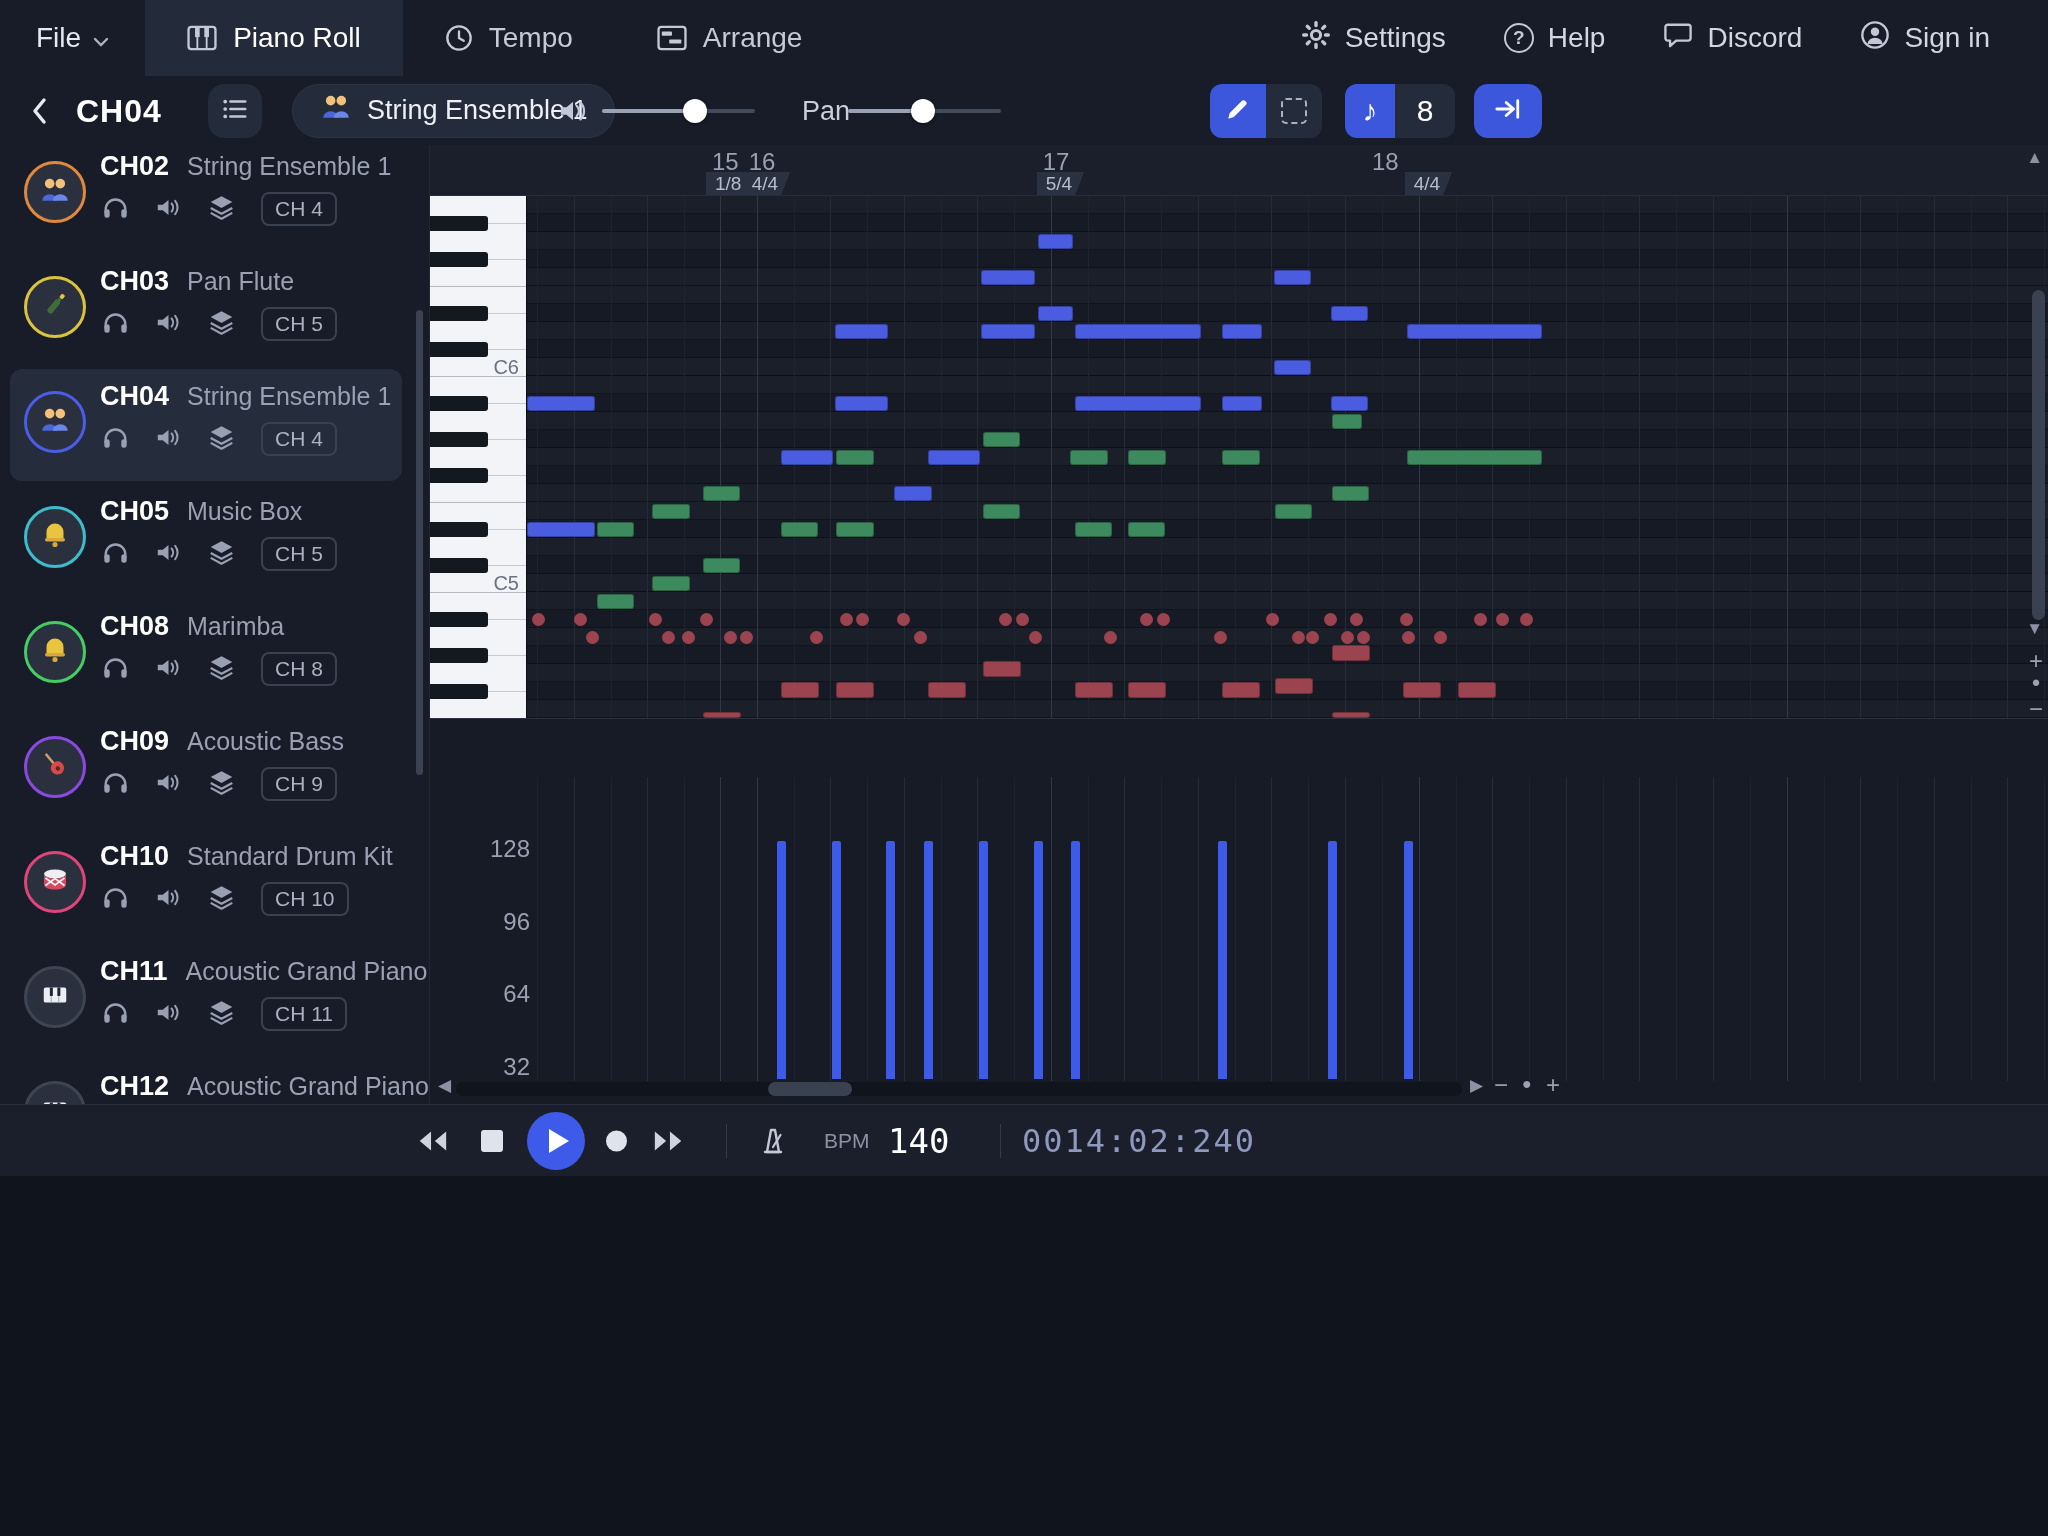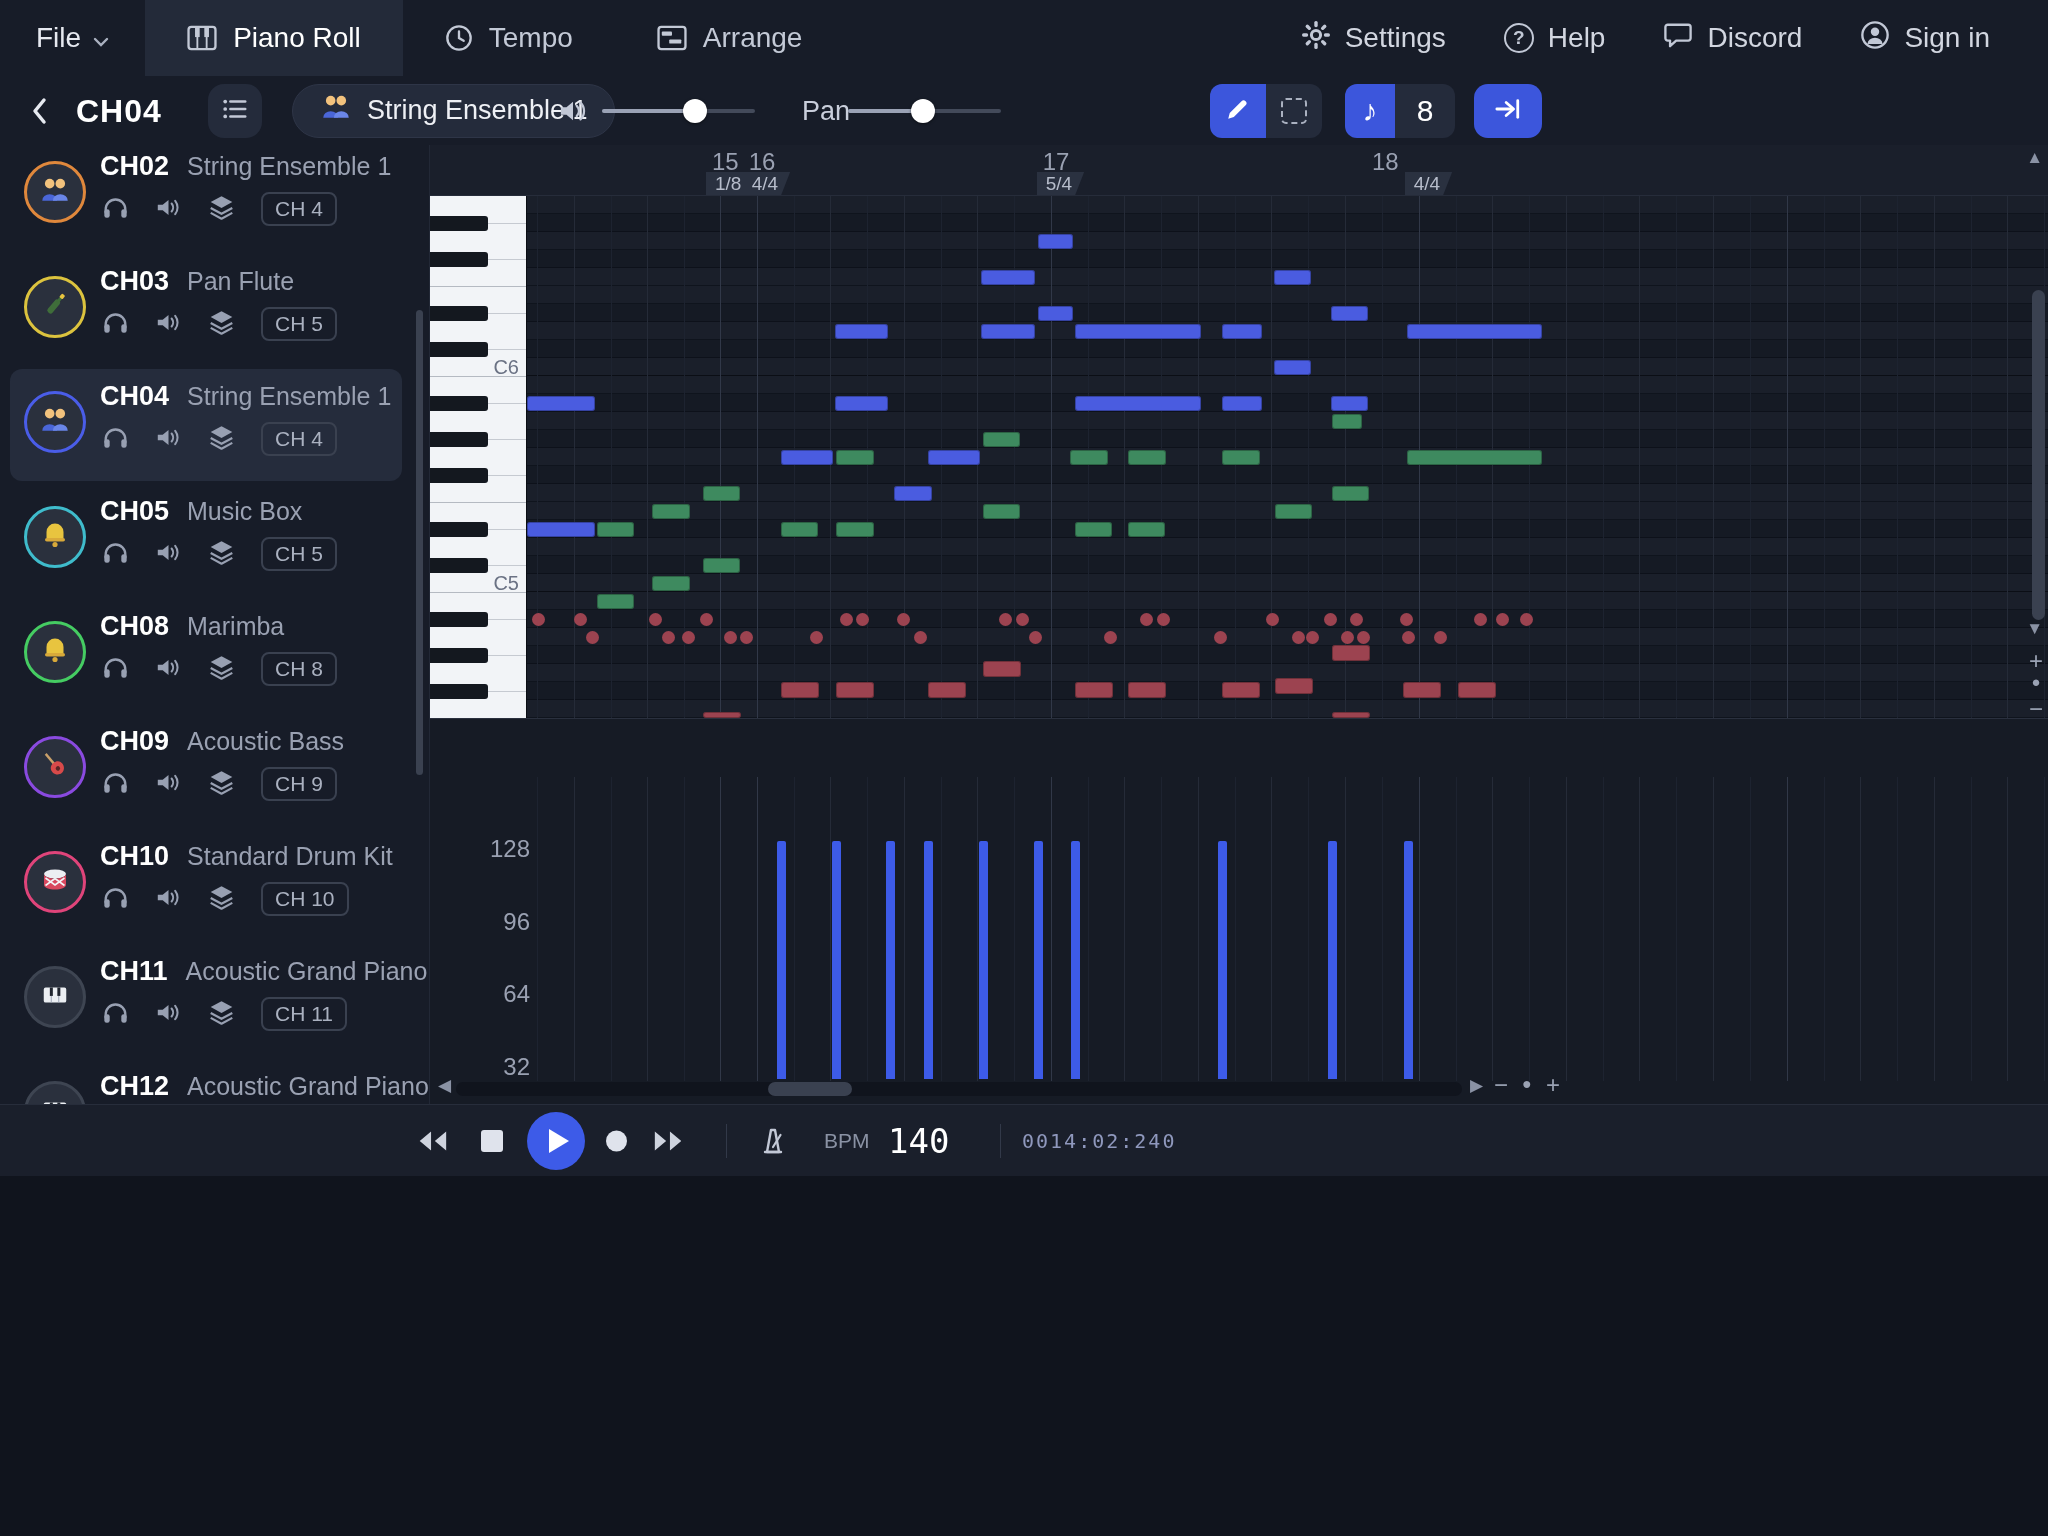--- a/index.html
+++ b/index.html
@@ -94,21 +94,21 @@
   .tp-stop { left:481px; width:22px; height:22px; background:#dfe3ec; border-radius:3px; }
   .tp-play { left:527px; width:58px; height:58px; border-radius:50%; background:#3d5be8; display:flex; align-items:center; justify-content:center; }
   .tp-play .tri { width:0; height:0; border-left:20px solid #ffffff; border-top:12px solid transparent; border-bottom:12px solid transparent; margin-left:5px; }
   .tp-rec { left:606px; width:21px; height:21px; border-radius:50%; background:#dfe3ec; }
   .tp-fwd { left:652px; display:flex; }
   .tp-div1 { left:726px; width:1px; height:34px; background:#323949; }
   .tp-metro { left:758px; display:flex; }
   .tp-bpm-label { left:824px; font-size:21px; color:#8a92a4; }
   .tp-bpm-value { left:888px; font-size:34px; color:#ffffff; }
   .tp-div2 { left:1000px; width:1px; height:34px; background:#323949; }
-  .tp-time { left:1022px; font-size:20px; color:#8f98bd; letter-spacing:2px; }
+  .tp-time { left:1022px; font-size:32px; color:#8f98bd; letter-spacing:2px; }
 </style>
 </head>
 <body>
 
 <div class="topbar">
   <div class="file-menu">
     <span>File</span>
     <span>
       <svg viewBox="0 0 16 10" width="16" height="10">
           <path d="M2 2 l6 6 6-6" fill="none" stroke="#aab1c0" stroke-width="2.4" stroke-linecap="round"></path>

